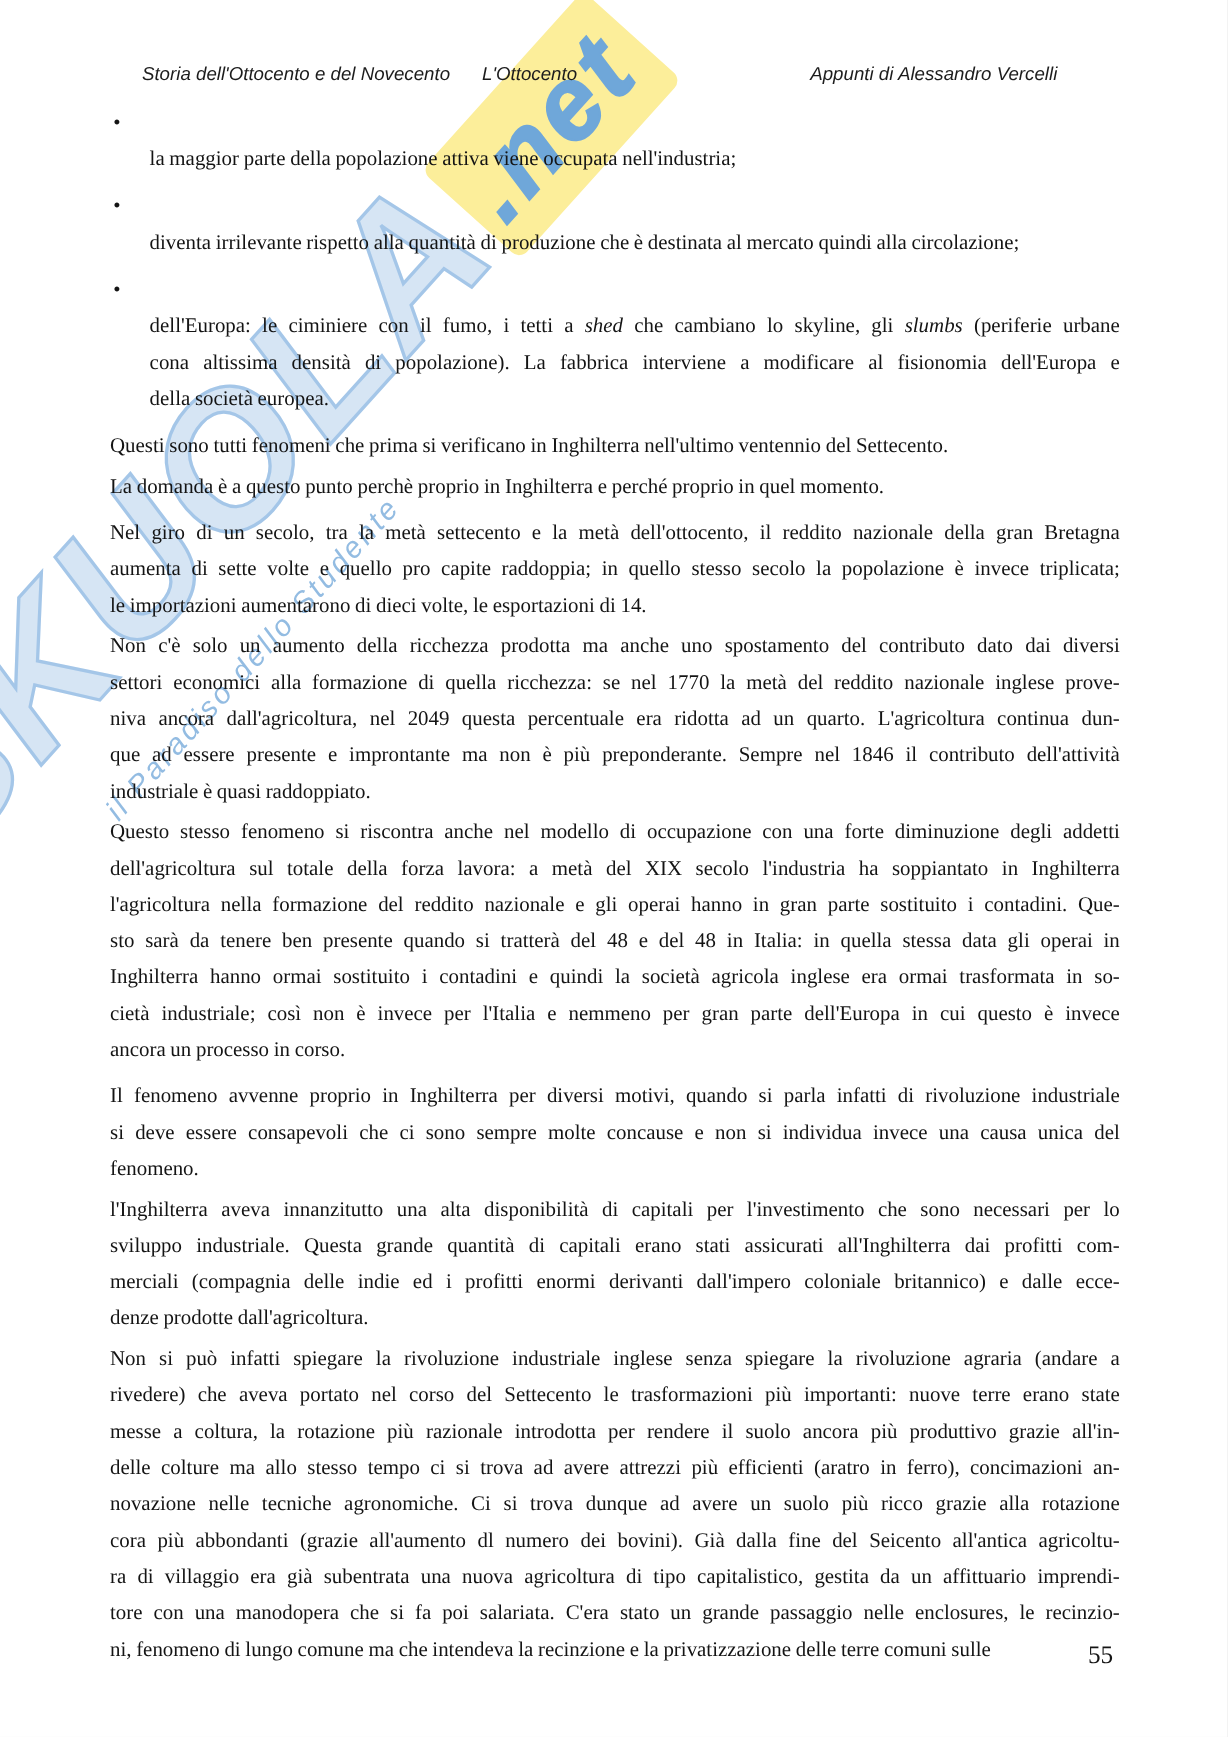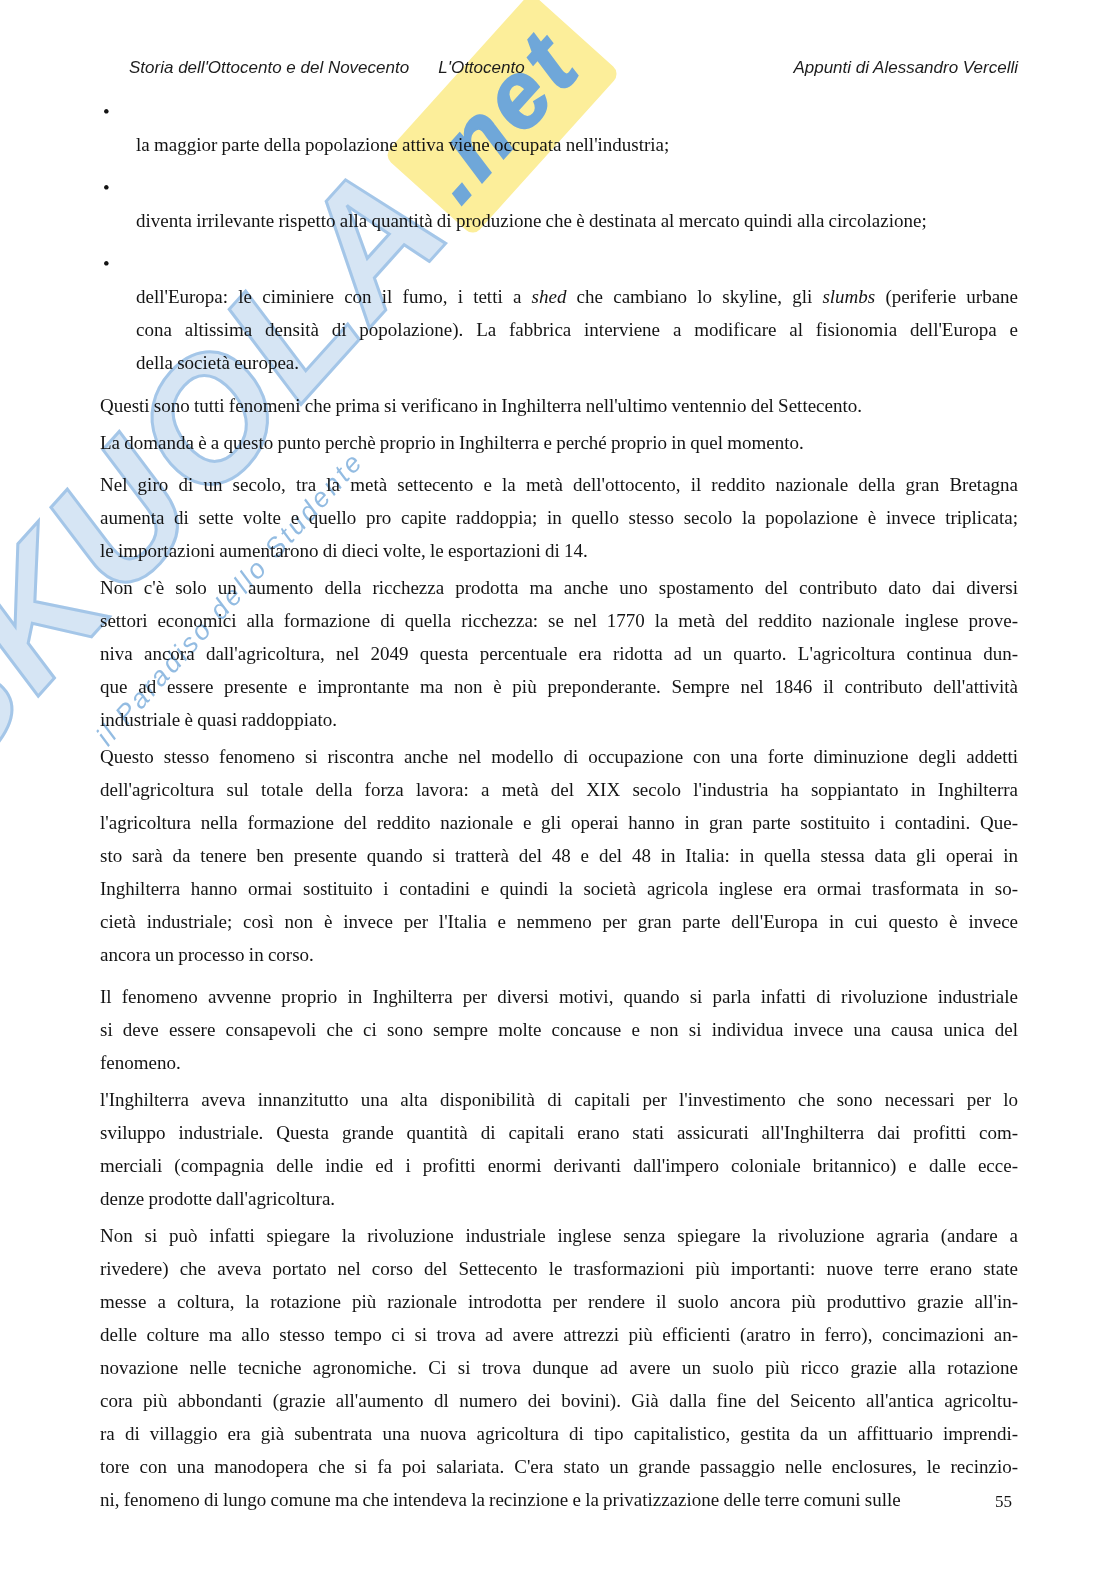--- a/index.html
+++ b/index.html
@@ -60,21 +60,21 @@
     display: flex;
     font-family: "Liberation Sans", "DejaVu Sans", sans-serif;
     font-style: italic;
     font-size: 17px;
     line-height: 22px;
     color: #1c1c1c;
     margin-bottom: 16px;
   }
   .header .hl { flex: 1.4; text-align: center; }
   .header .hc { flex: 1;   text-align: left; }
-  .header .hr { flex: 1.4; text-align: right; }
+  .header .hr { flex: 1.4; text-align: center; }
 
   .body-text {
     font-size: 19px;
     word-spacing: -0.5px;
   }
   .line { line-height: 33px; text-align: left; }
   .line.jl { text-align: justify; text-align-last: justify; }
   .it { font-style: italic; }
 
   .bullet { display: flex; margin: 0 0 10px 0; }
@@ -82,21 +82,21 @@
   .bullet .btext { flex: 1; min-width: 0; margin-top: 33px; }
 
   .para { margin: 0 0 4px 0; }
   .para.gap { margin-top: 9px; }
 
   .pagenum {
     position: absolute;
     top: 1492px;
     right: 104px;
     font-family: "Liberation Serif", "DejaVu Serif", serif;
-    font-size: 17px;
+    font-size: 23px;
     color: #141414;
     z-index: 2;
   }
 </style>
 </head>
 <body>
 
 <div class="page">
 
   <div class="wm" aria-hidden="true">

